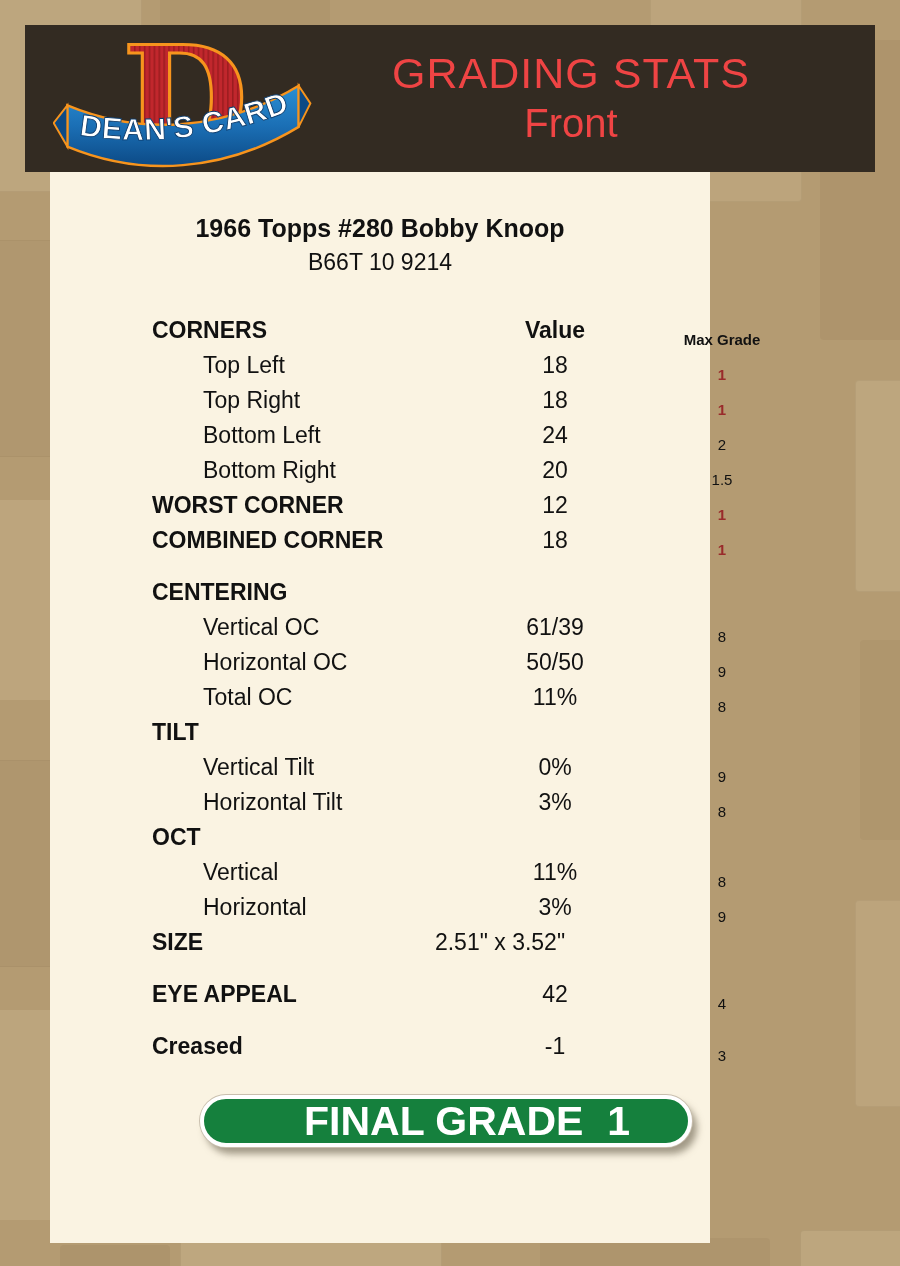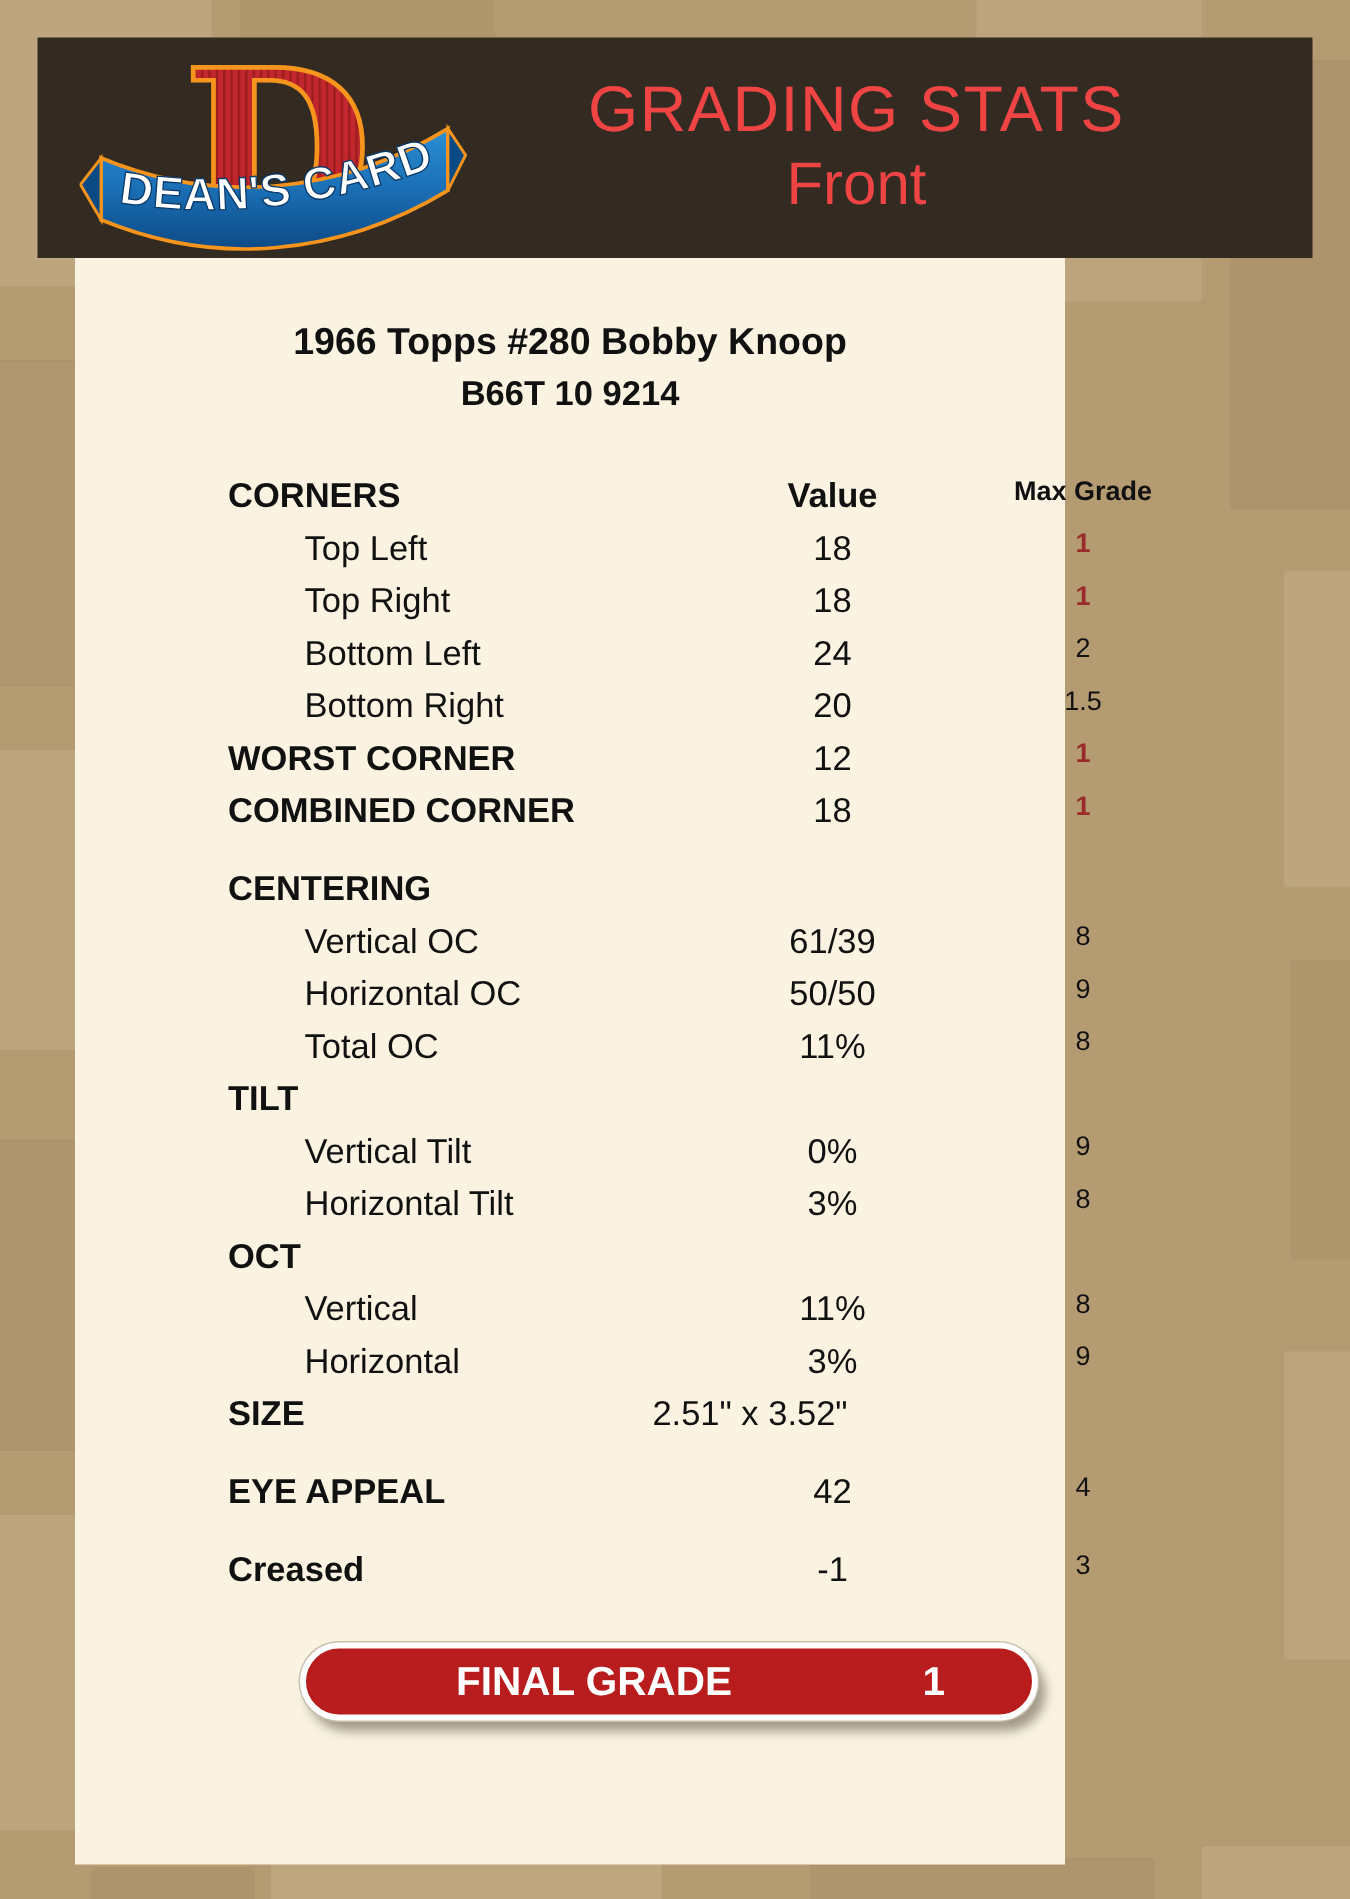--- a/index.html
+++ b/index.html
@@ -37,42 +37,42 @@
   .header-titles{flex:1;text-align:center;color:#ef4444;padding-right:46px;}
   .header-title{font-size:43px;letter-spacing:1px;line-height:1.15;}
   .header-subtitle{font-size:40px;line-height:1.25;}
 
   
   .panel{
     position:absolute;left:50px;top:172px;width:660px;height:1071px;
     background:#faf3e2;
   }
   .card-title{margin-top:42px;text-align:center;font-size:25px;font-weight:bold;color:#111;}
-  .card-serial{margin-top:6px;text-align:center;font-size:23px;color:#111;font-weight:bold;}
+  .card-serial{margin-top:6px;text-align:center;font-size:23px;color:#111;}
 
   
   .stats{position:absolute;left:0;top:140px;width:800px;}
   .row{position:relative;height:35px;}
   .row.gap{margin-top:17px;padding-left:13px;}
   .cell-label{position:absolute;left:102px;top:5px;font-size:23px;color:#111;white-space:nowrap;}
   .cell-label.indent{left:153px;}
   .row.bold .cell-label{font-weight:bold;}
   .cell-value{position:absolute;left:385px;top:5px;width:240px;text-align:center;font-size:23px;color:#111;white-space:nowrap;}
   .cell-value.wide{left:330px;}
-  .cell-grade{position:absolute;left:572px;top:5px;width:200px;text-align:center;font-size:18px;color:#111;white-space:nowrap;}
+  .cell-grade{position:absolute;left:572px;top:19px;width:200px;text-align:center;font-size:15px;color:#111;white-space:nowrap;}
   .row.colhead .cell-label,.row.colhead .cell-value,.row.colhead .cell-grade{font-weight:bold;}
   .cell-grade.red{color:#992b2b;font-weight:bold;}
 
   
   .final-bar{
     position:absolute;left:150px;top:923px;width:492px;height:52px;
-    background:#b91c1c;border:4px solid #ffffff;border-radius:30px;
+    background:#15803d;border:4px solid #ffffff;border-radius:30px;
     box-shadow:0 0 0 1px #c9bfae, 5px 7px 7px rgba(90,80,60,.55);
     display:flex;align-items:center;justify-content:space-between;
-    color:#fff;font-weight:bold;font-size:27px;
+    color:#fff;font-weight:bold;font-size:41px;
     padding:0 58px 0 100px;box-sizing:border-box;
     cursor:pointer;
   }
 </style>
 </head>
 <body>
 
 <div class="bg">
   <div class="ghost"></div>
     <div class="ghost"></div>

